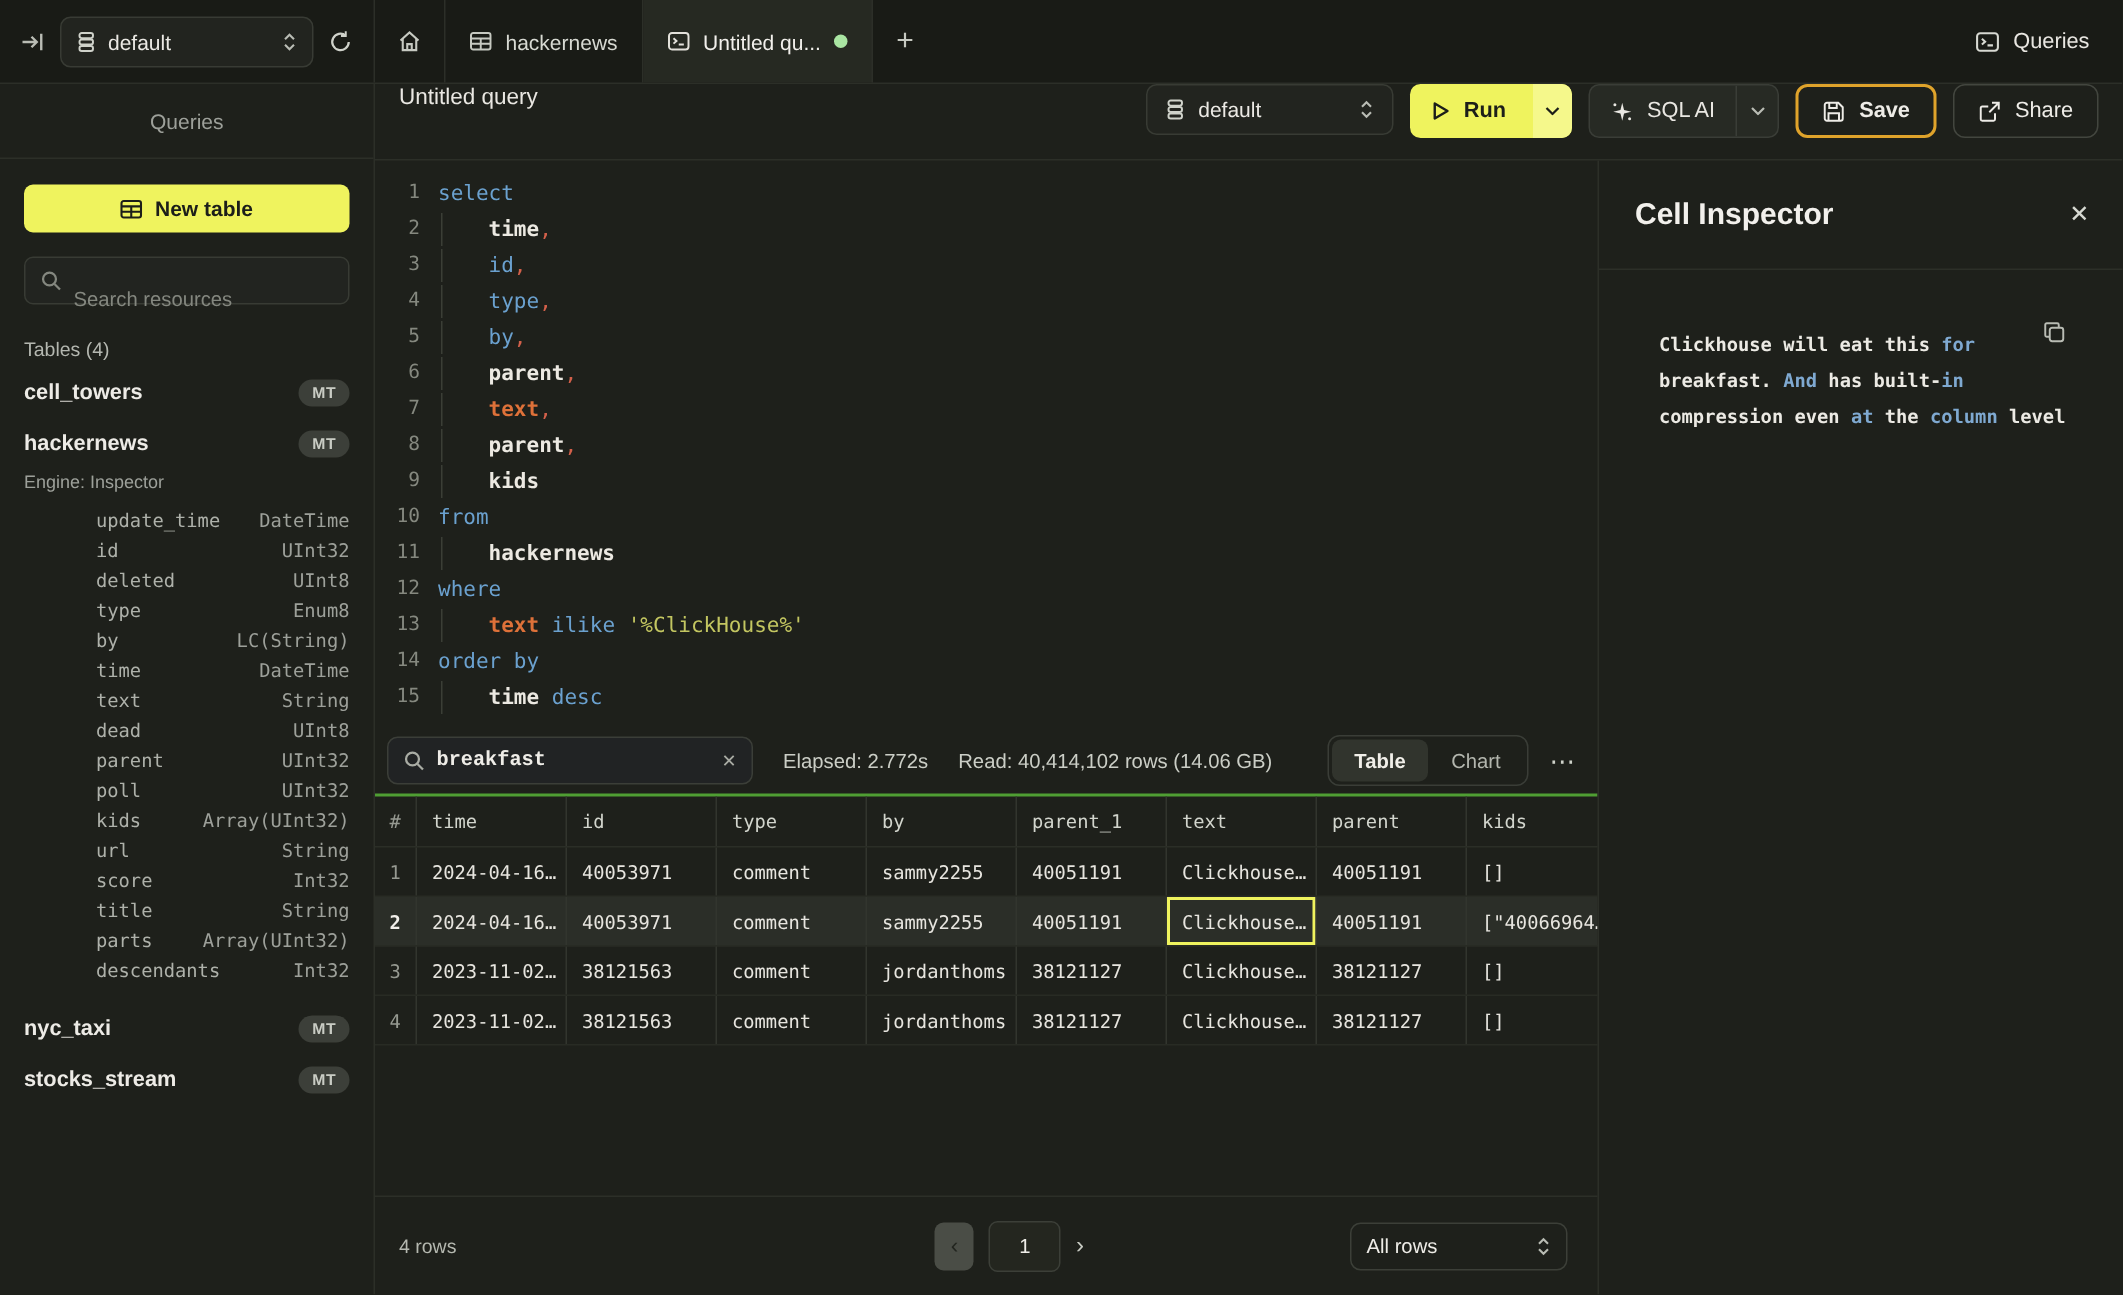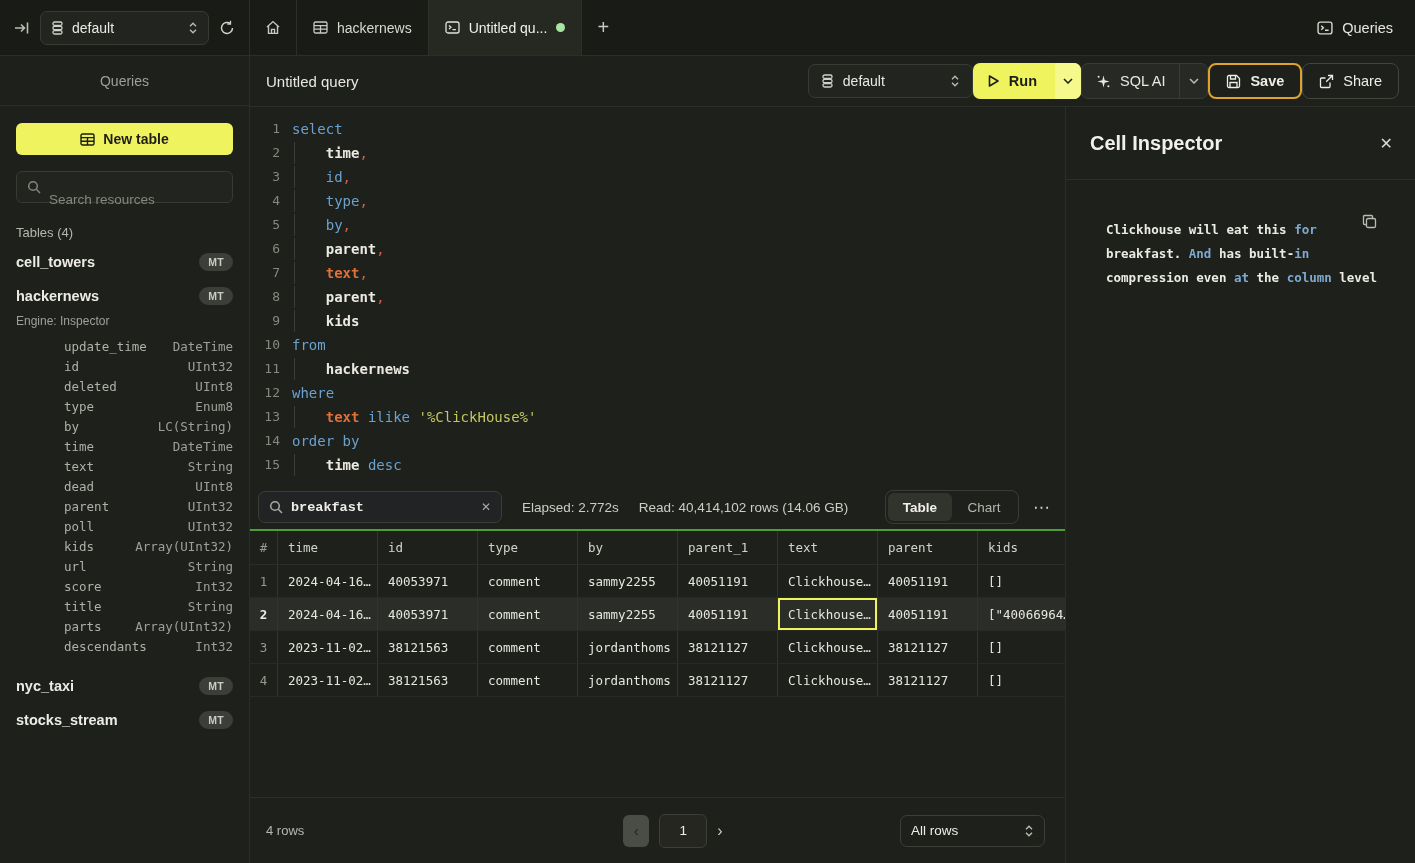--- a/index.html
+++ b/index.html
@@ -48,21 +48,21 @@
   .tbl-row { display:flex; align-items:center; justify-content:space-between; padding:9px 0 7px; cursor:pointer; }
   .tbl-name { font-size:14.5px; font-weight:600; color:#edebe6; }
   .badge { background:#3c3f39; color:#c9ccc4; font-size:10.5px; font-weight:bold; border-radius:9px; padding:3px 9px; letter-spacing:.3px; }
   .engine-line { font-size:12px; color:#9da09a; padding:2px 0 8px; }
   .col-row { display:flex; justify-content:space-between; height:20px; align-items:center; }
   .col-name { font-family:"DejaVu Sans Mono",monospace; font-size:12.5px; color:#aeb1aa; }
   .col-type { font-family:"DejaVu Sans Mono",monospace; font-size:12.5px; color:#9da09a; }
   .cols-wrap { padding-bottom:12px;margin-left:48px; }
 
   
-  .main-header { height:51px; border-bottom:1px solid #2c2f28; display:flex; align-items:center; padding:0 16px; gap:0; flex:none; }
+  .main-header { height:51px; border-bottom:1px solid #2c2f28; display:flex; align-items:flex-start; padding:0 16px; gap:11px; flex:none; }
   .main-title { font-size:15px; color:#e9e7e2; margin-right:auto; }
   .hdr-select { display:flex; align-items:center; gap:9px; background:#22241f; border:1px solid #383b34; border-radius:7px; height:34px; padding:0 12px; width:165px; font-size:14px; cursor:pointer; }
   .hdr-select .updown { margin-left:auto; }
   .run-btn { display:flex; align-items:stretch; height:36px; border-radius:7px; overflow:hidden; border:none; padding:0; cursor:pointer; background:var(--accent); }
   .run-main { display:flex; align-items:center; gap:9px; padding:0 18px 0 14px; font-size:14.5px; font-weight:bold; color:#1c1e19; }
   .run-caret { width:26px; display:flex; align-items:center; justify-content:center; background:#f5f88b; color:#1c1e19; }
   .ai-btn { display:flex; align-items:stretch; height:36px; background:#272a24; border:1px solid #3a3d37; border-radius:7px; overflow:hidden; cursor:pointer; color:#e9e7e2; padding:0; }
   .ai-main { display:flex; align-items:center; gap:9px; padding:0 14px; font-size:14.5px; }
   .ai-caret { width:28px; display:flex; align-items:center; justify-content:center; border-left:1px solid #3a3d37; color:#b9bcb4; }
   .save-btn { display:flex; align-items:center; gap:9px; height:36px; padding:0 16px; background:#1e201b; border:2px solid var(--save-border); border-radius:8px; color:#eeece7; font-size:14.5px; font-weight:600; cursor:pointer; }

